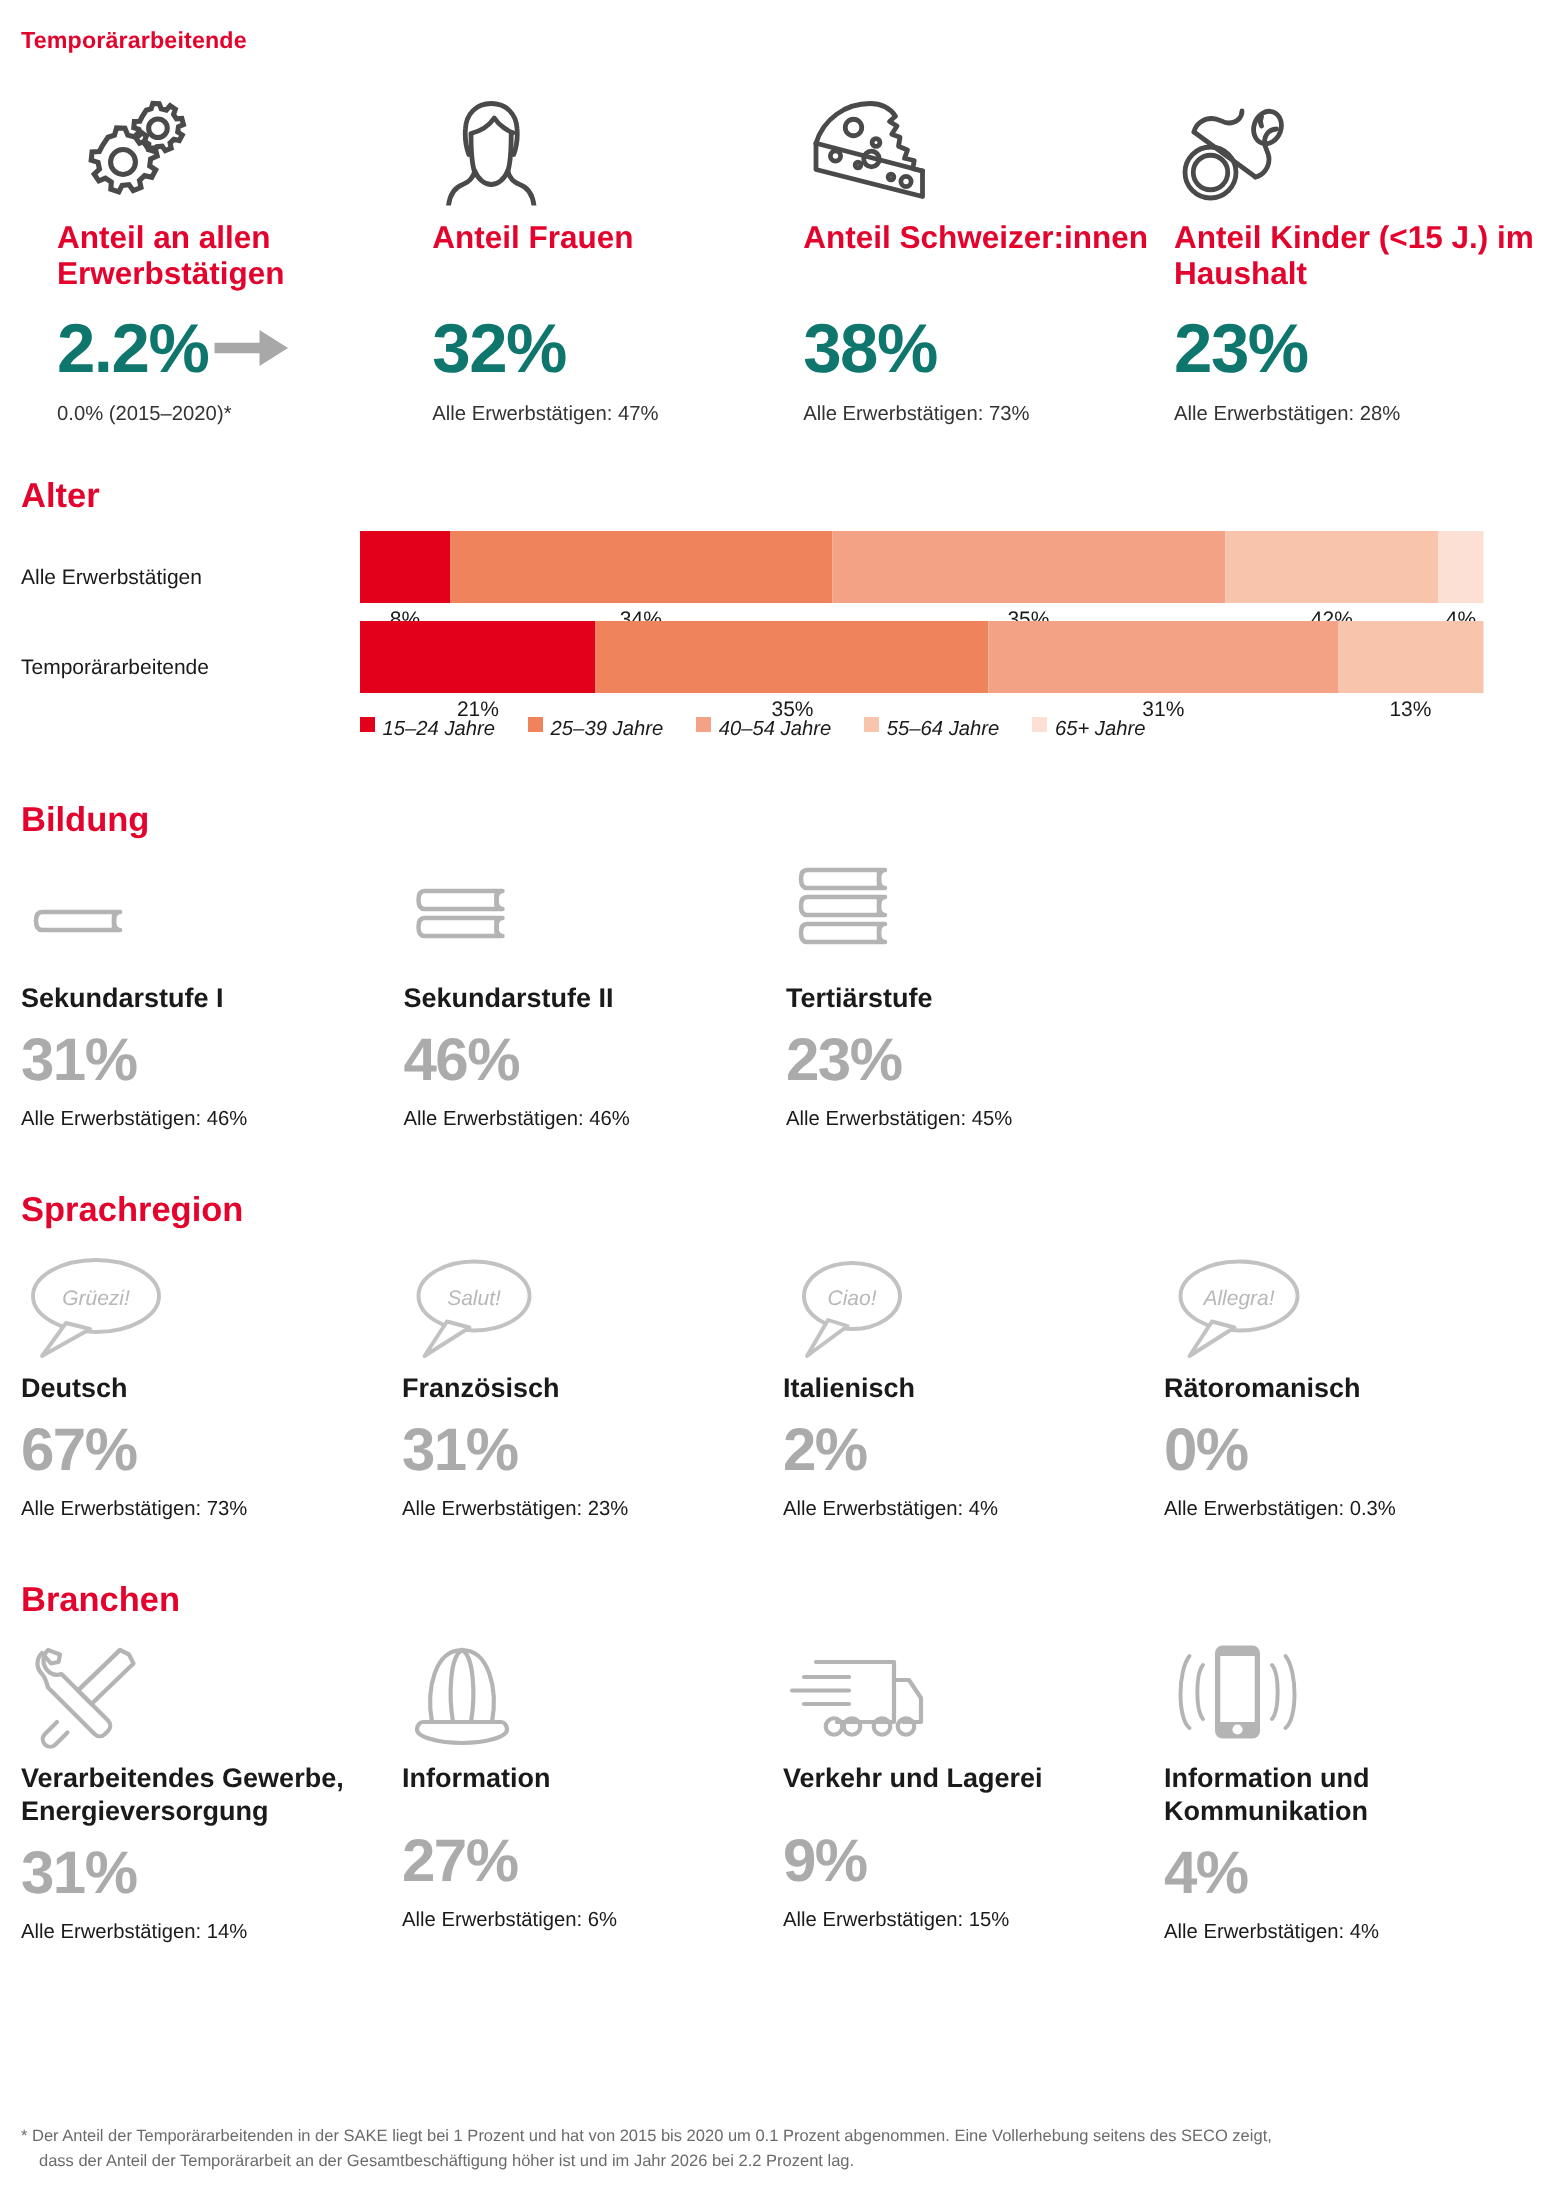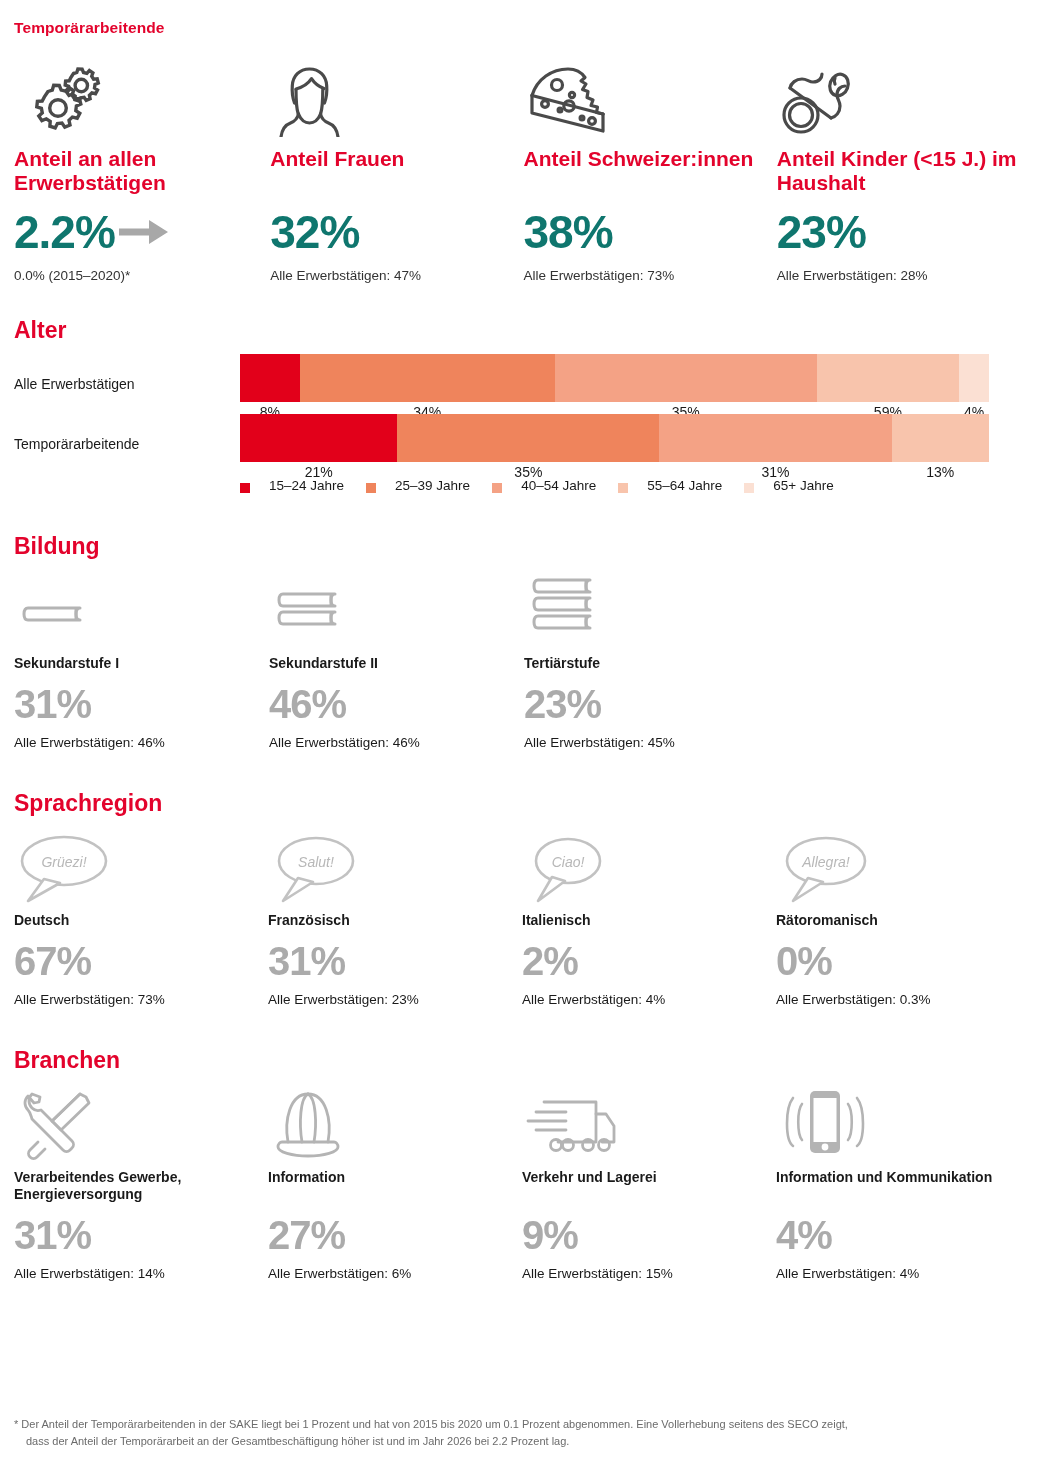--- a/index.html
+++ b/index.html
@@ -21,21 +21,21 @@
     letter-spacing: .1px;
     padding-top: 18px;
   }
 
   
   .kpi-row {
     display: flex;
     margin-top: 26px;
   }
   .kpi { width: 255px; }
-  .kpi:nth-child(1) { width: 258px; }
+  .kpi:nth-child(1) { width: 258px; margin-left: 24px; }
   .kpi:nth-child(2) { width: 255px; }
   .kpi:nth-child(3) { width: 255px; }
   .kpi-icon { height: 74px; display: flex; align-items: flex-end; }
   .kpi-label {
     color: #E3032C;
     font-weight: bold;
     font-size: 21px;
     line-height: 1.12;
     margin-top: 10px;
     min-height: 48px;
@@ -98,30 +98,30 @@
     transform: translateX(-50%);
     white-space: nowrap;
   }
   .legend {
     display: flex;
     margin-left: 226px;
     margin-top: 4px;
     gap: 22px;
     align-items: center;
   }
-  .legend-item { display: flex; align-items: flex-end; gap: 19px; font-size: 13.5px; color: #1a1a1a; }
+  .legend-item { display: flex; align-items: flex-start; gap: 5px; font-size: 13.5px; color: #1a1a1a; font-style: italic; }
   .legend-swatch { width: 10px; height: 10px; display: inline-block; }
 
   
   .stat-block { margin-top: 40px; }
   .stat-grid { display: flex; margin-top: 14px; }
   .stat-col { width: 255px; }
   .stat-icon { height: 72px; display: flex; align-items: flex-end; }
   .stat-name {
-    font-size: 14px;
+    font-size: 18px;
     font-weight: bold;
     color: #1a1a1a;
     margin-top: 9px;
     line-height: 1.22;
     min-height: 19px;
   }
   .stat-name.two { min-height: 36px; }
   .stat-value {
     font-size: 40px;
     font-weight: bold;
@@ -261,21 +261,21 @@
             <div class="seg" style="width: 8%; background: rgb(226, 0, 26);"></div>
             <div class="seg" style="width: 34%; background: rgb(239, 132, 92);"></div>
             <div class="seg" style="width: 35%; background: rgb(244, 162, 133);"></div>
             <div class="seg" style="width: 19%; background: rgb(248, 196, 172);"></div>
             <div class="seg" style="width: 4%; background: rgb(251, 224, 211);"></div>
           </div>
           <div class="bar-ticks">
             <div class="tick" style="left: 29.96px;">8%</div>
             <div class="tick" style="left: 187.25px;">34%</div>
             <div class="tick" style="left: 445.655px;">35%</div>
-            <div class="tick" style="left: 647.885px;">59%</div>
+            <div class="tick" style="left: 647.885px;">42%</div>
             <div class="tick" style="left: 734.02px;">4%</div>
           </div>
         </div>
         <div class="bar-row">
           <div class="bar-cat">Temporärarbeitende</div>
           <div class="bar-track">
             <div class="seg" style="width: 21%; background: rgb(226, 0, 26);"></div>
             <div class="seg" style="width: 35%; background: rgb(239, 132, 92);"></div>
             <div class="seg" style="width: 31%; background: rgb(244, 162, 133);"></div>
             <div class="seg" style="width: 13%; background: rgb(248, 196, 172);"></div>

